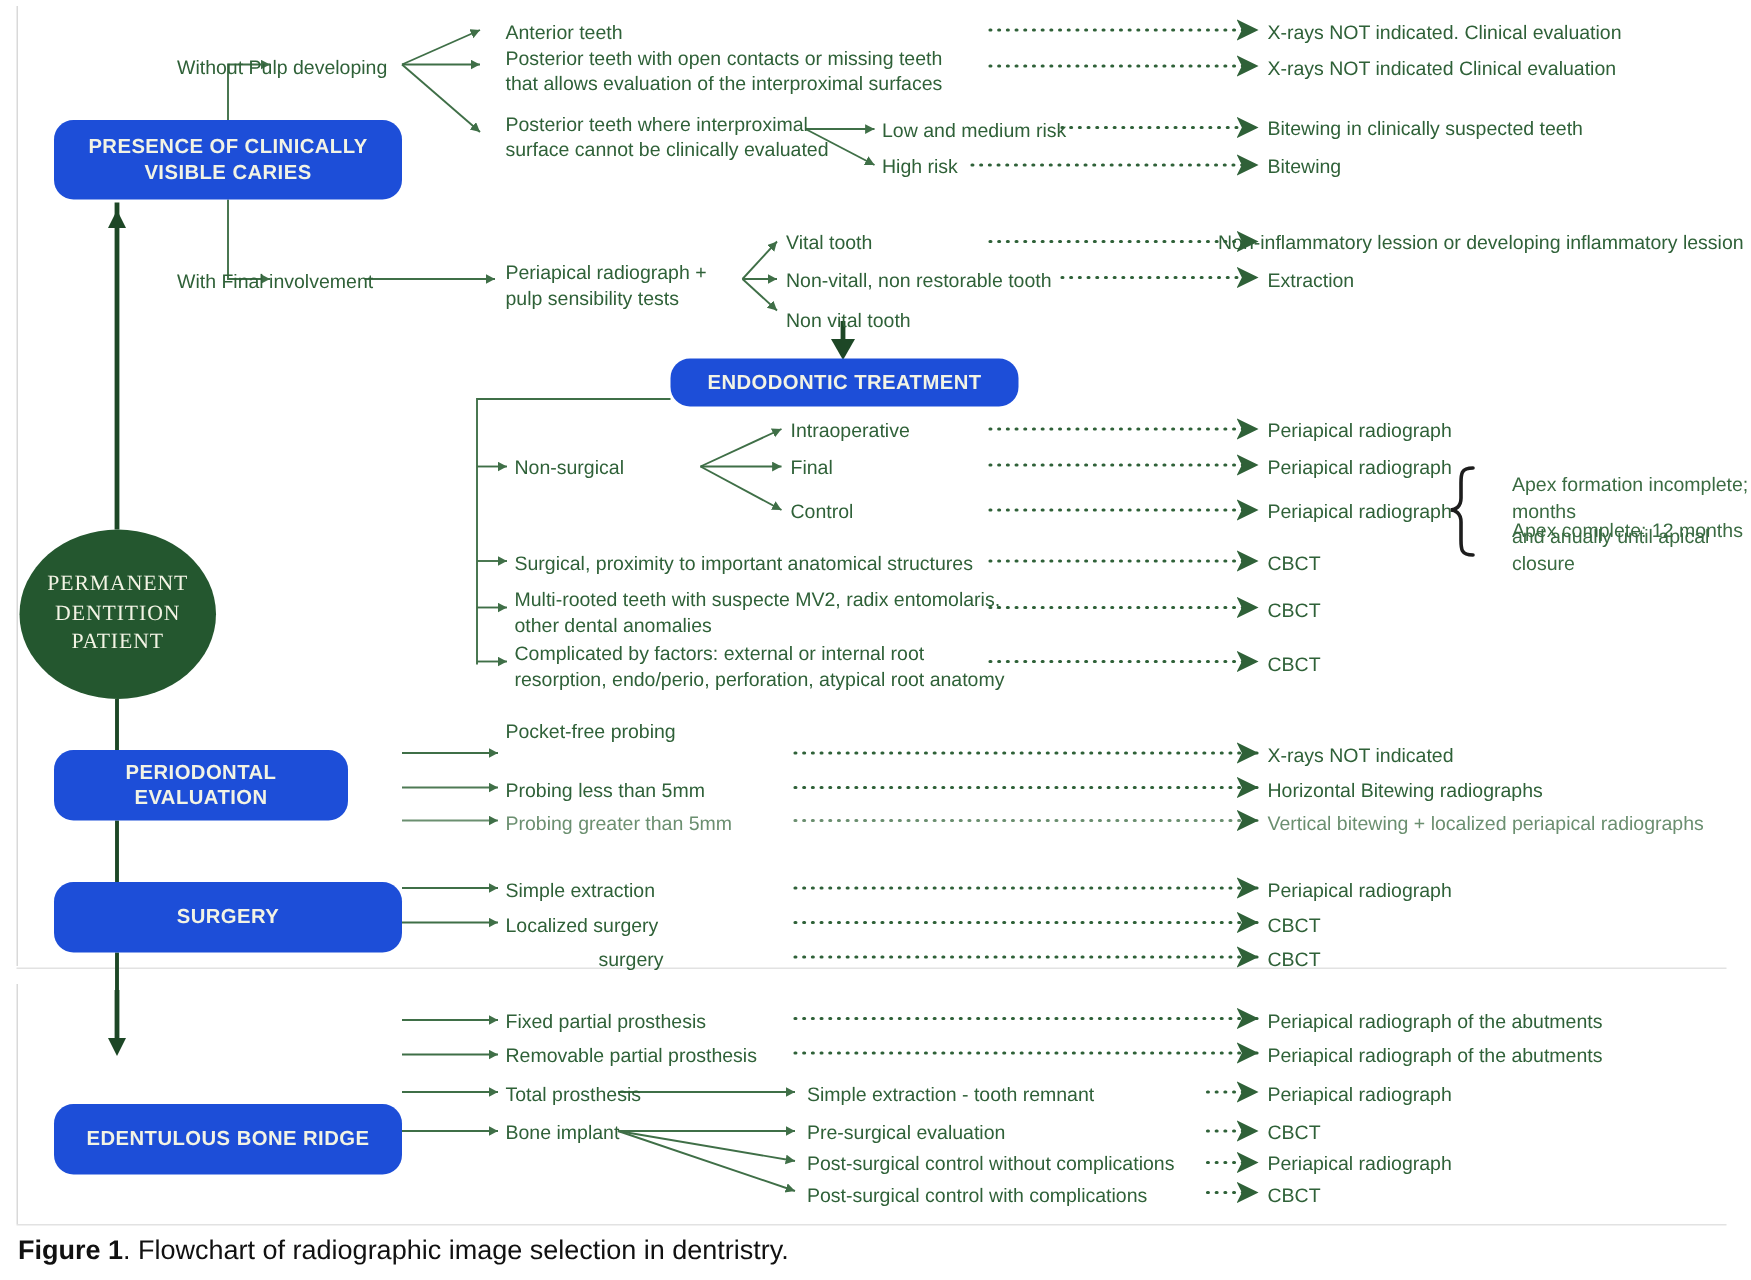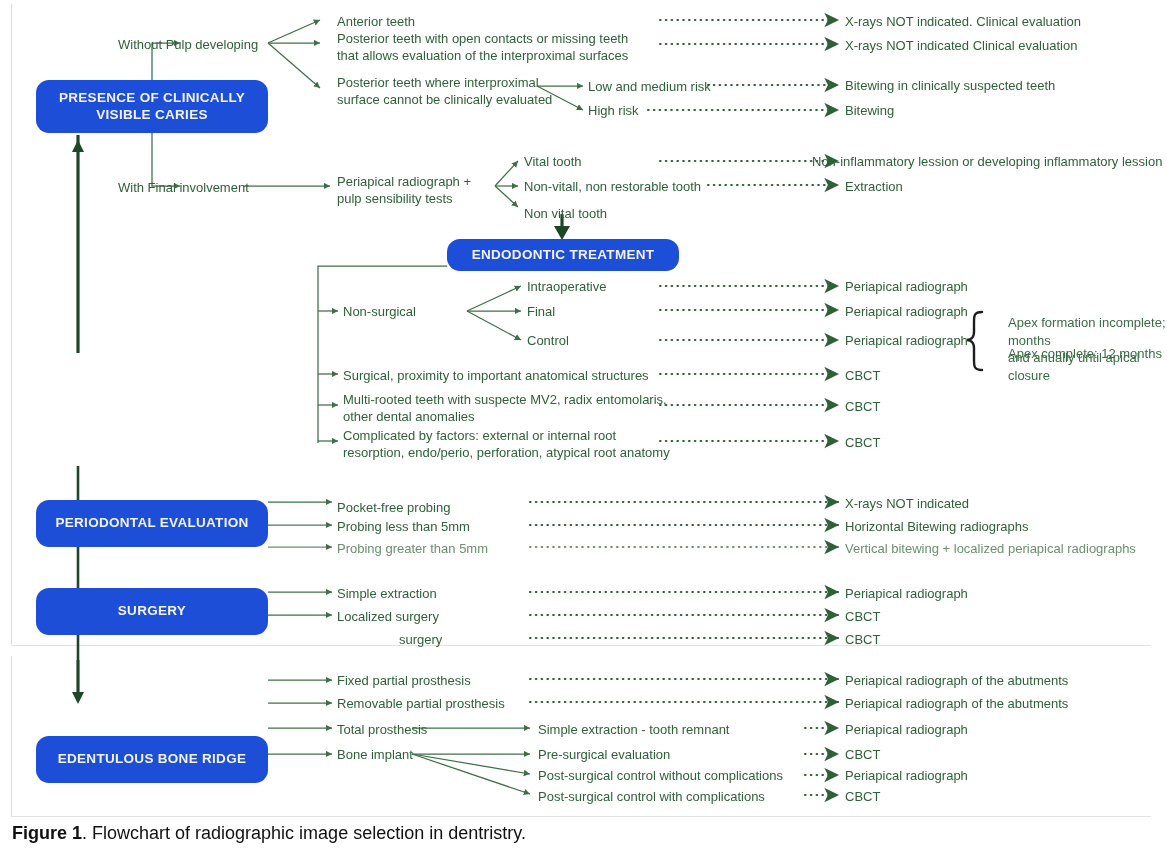--- a/index.html
+++ b/index.html
@@ -165,26 +165,31 @@
       <path d="M982,312 C974,312 974,316 974,322 L974,332 C974,338 970,340 967,340
                C970,340 974,342 974,348 L974,360 C974,366 974,370 982,370"></path>
     </g>
   </svg>
 
   <div class="node" style="left:36px;top:80px;width:232px;height:53px;">
     <span>PRESENCE OF CLINICALLY
 VISIBLE CARIES</span>
   </div>
 
+  <div class="circle" style="left:13px;top:353px;width:131px;height:113px;">
+    <span>PERMANENT
+DENTITION
+PATIENT</span>
+  </div>
 
   <div class="node" style="left:447px;top:239px;width:232px;height:32px;">
     <span>ENDODONTIC TREATMENT</span>
   </div>
 
-  <div class="node" style="left:36px;top:500px;width:232px;height:47px;">
+  <div class="node" style="left:36px;top:500px;width:196px;height:47px;">
     <span>PERIODONTAL EVALUATION</span>
   </div>
 
   <div class="node" style="left:36px;top:588px;width:232px;height:47px;">
     <span>SURGERY</span>
   </div>
 
   <div class="node" style="left:36px;top:736px;width:232px;height:47px;">
     <span>EDENTULOUS BONE RIDGE</span>
   </div>
@@ -238,21 +243,21 @@
   <div class="lab" style="left:845px;top:399px;">CBCT</div>
 
   <div class="lab" style="left:343px;top:428px;">Complicated by factors: external or internal root
 resorption, endo/perio,  perforation, atypical root anatomy</div>
   <div class="lab" style="left:845px;top:435px;">CBCT</div>
 
   <div class="brace-txt" style="left:992px;top:314px;width:175px;">Apex formation incomplete; 6 months
 and anually until apical closure</div>
   <div class="brace-txt" style="left:992px;top:345px;width:175px;">Apex complete: 12 months</div>
 
-  <div class="lab" style="left:337px;top:500px;">Pocket-free probing</div>
+  <div class="lab" style="left:337px;top:480px;">Pocket-free probing</div>
   <div class="lab" style="left:845px;top:496px;">X-rays NOT indicated</div>
 
   <div class="lab" style="left:337px;top:519px;">Probing less than 5mm</div>
   <div class="lab" style="left:845px;top:519px;">Horizontal Bitewing radiographs</div>
 
   <div class="lab" style="left:337px;top:541px;color:#6b8f70;">Probing greater than 5mm</div>
   <div class="lab" style="left:845px;top:541px;color:#6b8f70;">Vertical bitewing + localized periapical radiographs</div>
 
   <div class="lab" style="left:337px;top:586px;">Simple extraction</div>
   <div class="lab" style="left:845px;top:586px;">Periapical radiograph</div>

